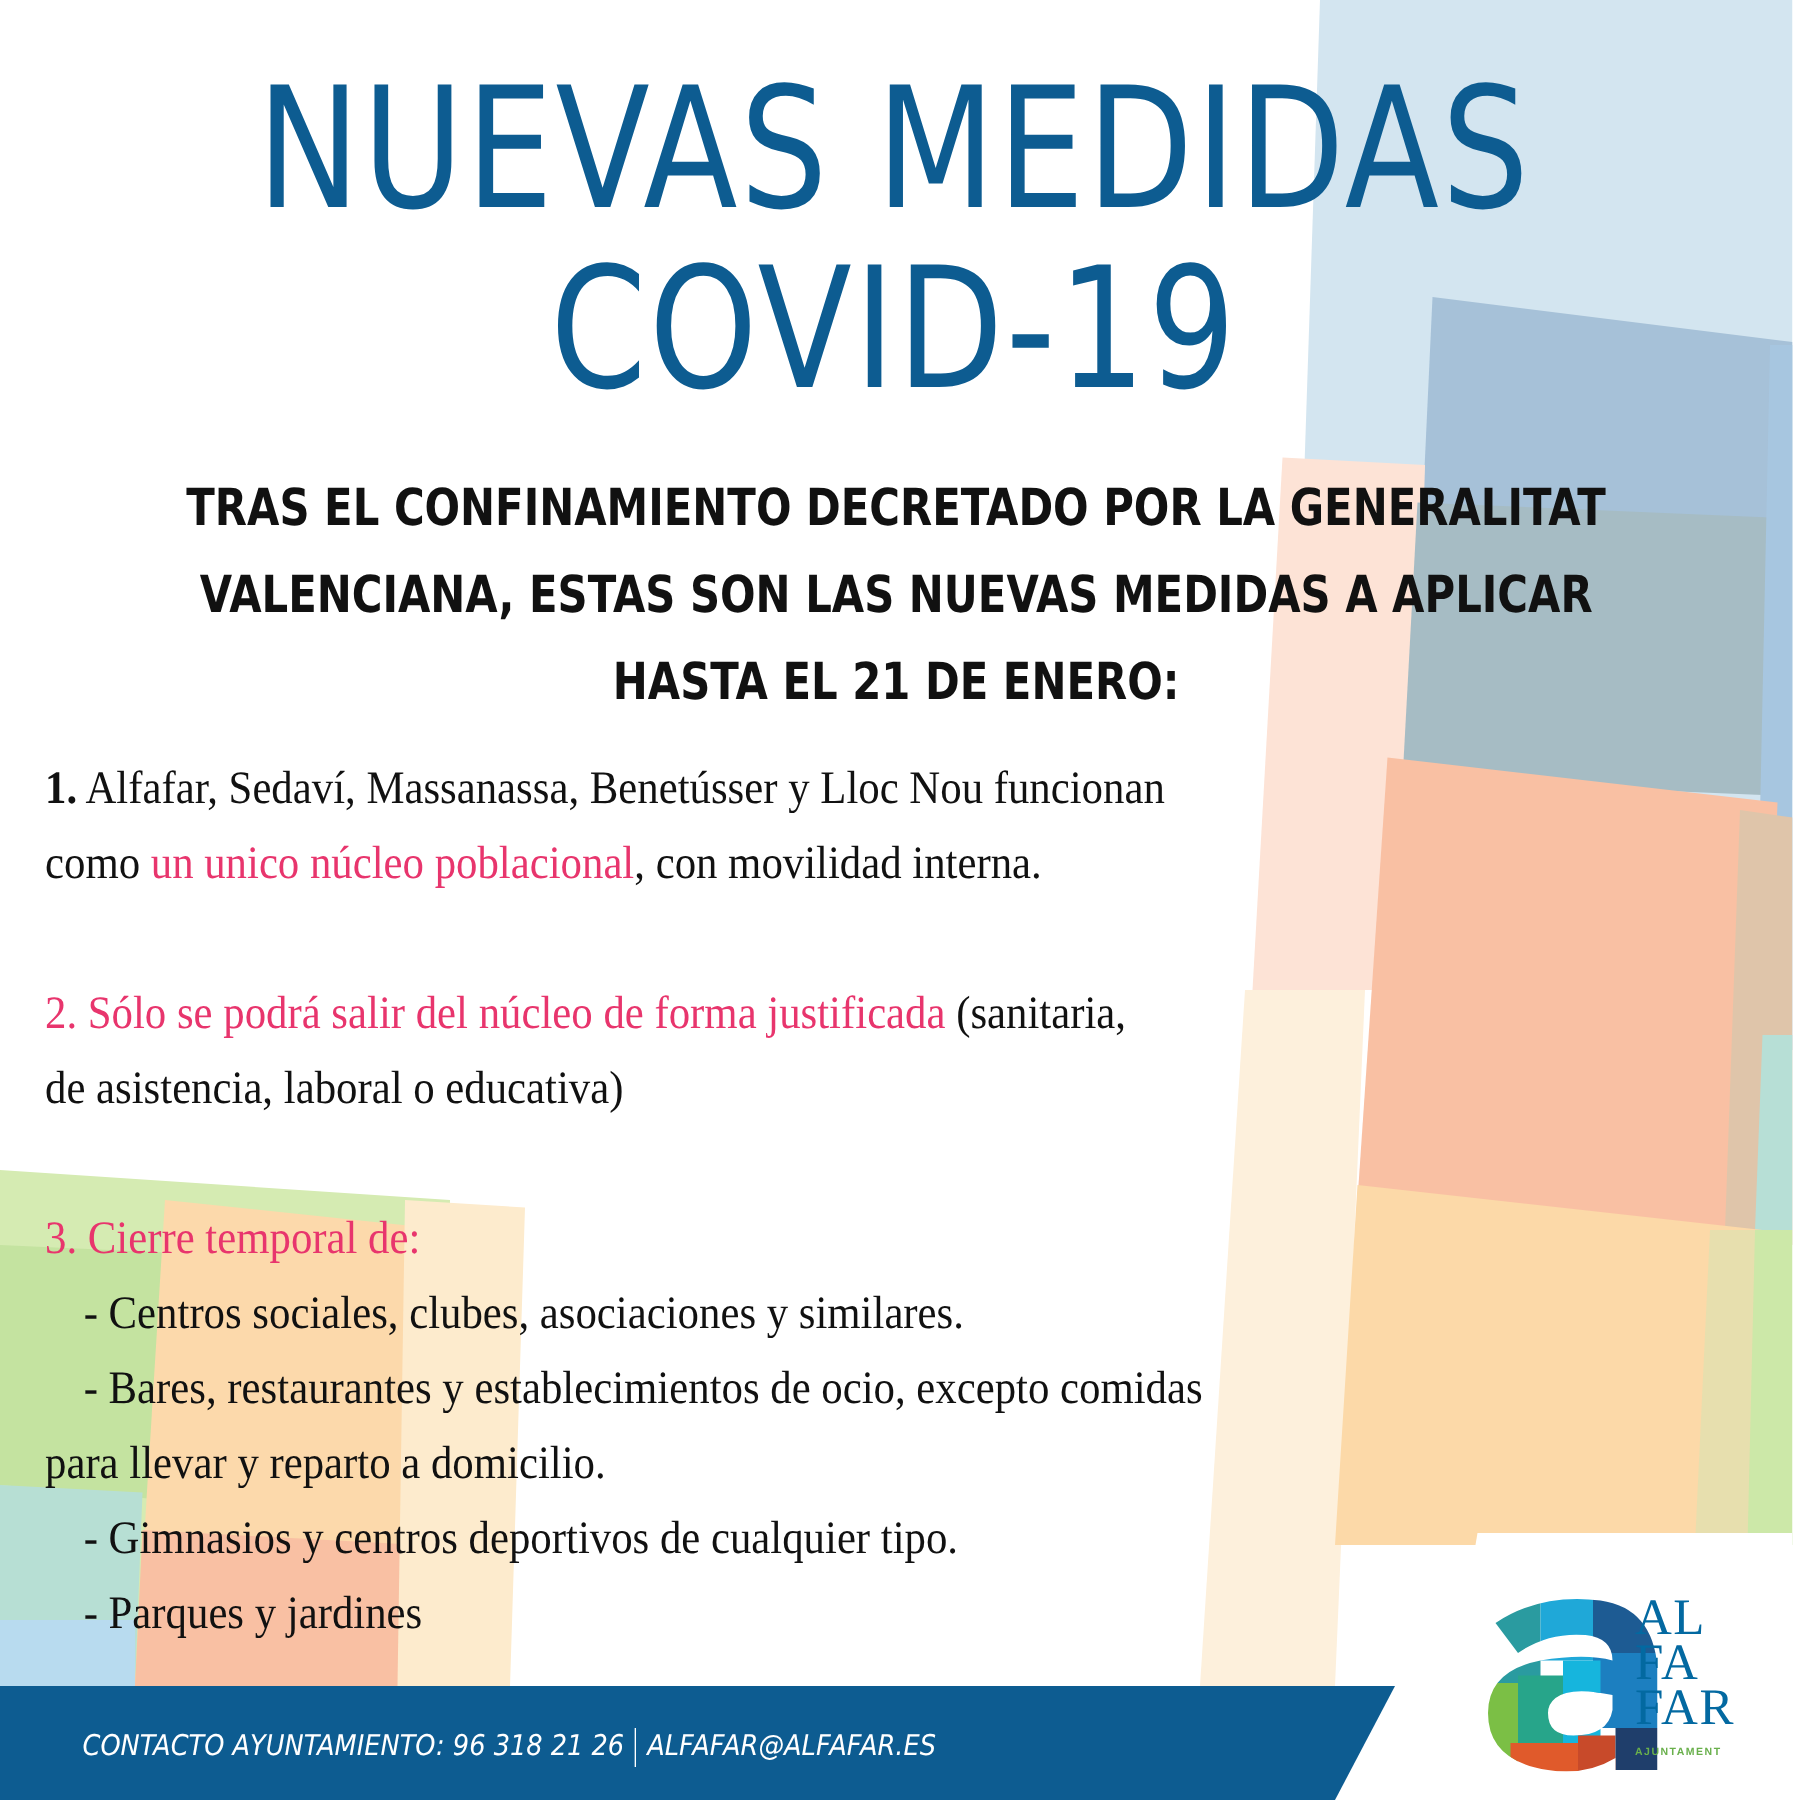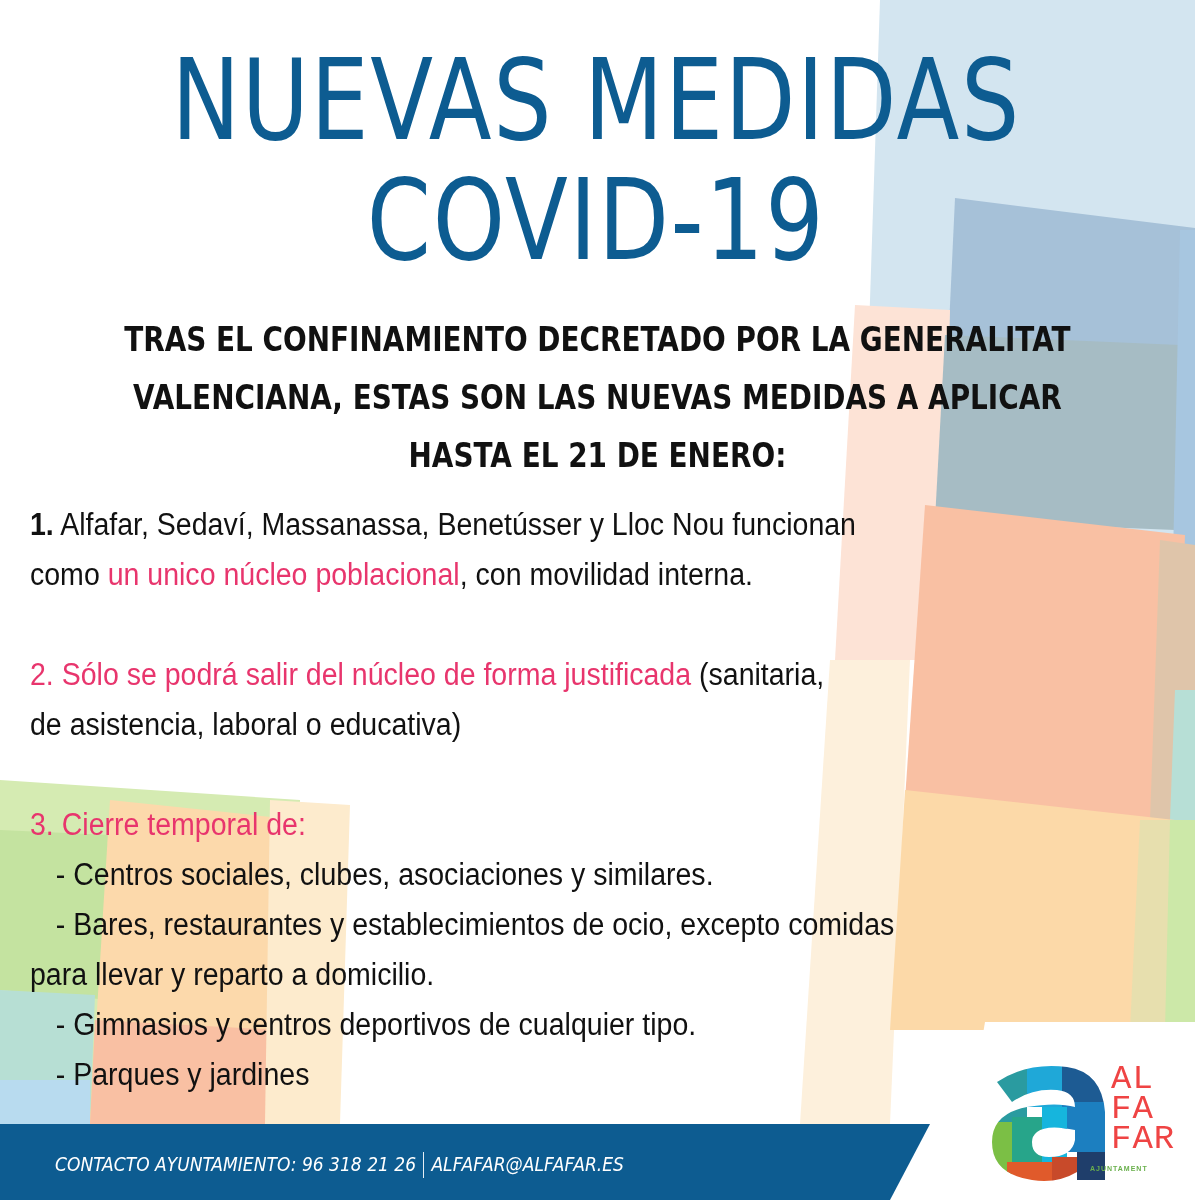--- a/index.html
+++ b/index.html
@@ -4,32 +4,32 @@
   <style>
     html, body { margin: 0; padding: 0; }
     body { width: 1195px; height: 1200px; position: relative; overflow: hidden; background: #ffffff; font-family: "Liberation Sans", "DejaVu Sans", sans-serif; }
     .bg { position: absolute; inset: 0; z-index: 0; }
     .bg svg { width: 1195px; height: 1200px; display: block; }
     .layer { position: absolute; z-index: 1; }
     .title { left: 0; width: 1195px; top: 40px; text-align: center; color: #0d5c91; font-family: "DejaVu Sans", sans-serif; font-size: 112px; line-height: 120px; letter-spacing: 2px; font-weight: normal; transform: scaleX(0.82); transform-origin: 590px 0; }
     .title div { white-space: nowrap; }
     .subtitle { left: 0; width: 1195px; top: 310px; text-align: center; color: #111; font-family: "DejaVu Sans", sans-serif; font-weight: bold; font-size: 34px; line-height: 58px; transform: scaleX(0.82); transform-origin: 597px 0; }
     .subtitle div { white-space: nowrap; }
-    .body-text { left: 30px; top: 500px; width: 1160px; color: #111; font-family: Liberation Sans, sans-serif; font-size: 31px; line-height: 50px; }
+    .body-text { left: 30px; top: 500px; width: 1160px; color: #111; font-family: Liberation Serif, serif; font-size: 31px; line-height: 50px; }
     .body-text p { margin: 0; white-space: nowrap; }
     .pink { color: #e8356d; }
     .gap { height: 50px; }
     .indent { padding-left: 28px; }
     .cond { display: inline-block; transform: scaleX(0.92); transform-origin: 0 0; }
     .footer { left: 0; top: 1124px; width: 930px; height: 76px; background: #0d5c91; clip-path: polygon(0 0, 930px 0, 890px 76px, 0 76px); font-style: italic; }
     .footer-text { position: absolute; left: 55px; top: 28px; color: #fff; font-family: "DejaVu Sans", sans-serif; font-size: 19px; white-space: nowrap; transform: scaleX(0.9); transform-origin: 0 0; }
     .footer-text .sep { display: inline-block; width: 1px; height: 26px; background: #fff; vertical-align: middle; margin: 0 8px; }
     .logo-panel { left: 955px; top: 1022px; width: 240px; height: 178px; background: #fff; clip-path: polygon(30px 0, 240px 0, 240px 178px, 0 178px); }
     .logo { position: absolute; left: 32px; top: 40px; width: 200px; height: 120px; }
-    .logo-word { position: absolute; left: 135px; top: 42px; color: #ef4444; font-family: Liberation Mono, monospace; font-size: 34px; line-height: 30px; font-weight: normal; letter-spacing: 1px; margin-left: 21px; }
+    .logo-word { position: absolute; left: 135px; top: 42px; color: #0369a1; font-family: Liberation Serif, serif; font-size: 34px; line-height: 30px; font-weight: normal; letter-spacing: 1px; }
     .logo-sub { position: absolute; left: 135px; top: 143px; color: #6ab04c; font-family: "Liberation Sans", sans-serif; font-size: 7px; font-weight: bold; letter-spacing: 1px; }
   </style>
 </head>
 <body>
 
 <div class="bg">
   <svg viewBox="0 0 1195 1200" xmlns="http://www.w3.org/2000/svg">
 
     <polygon points="880,0 1195,0 1195,230 1195,600 860,600" fill="#d3e5f0"></polygon>
 

